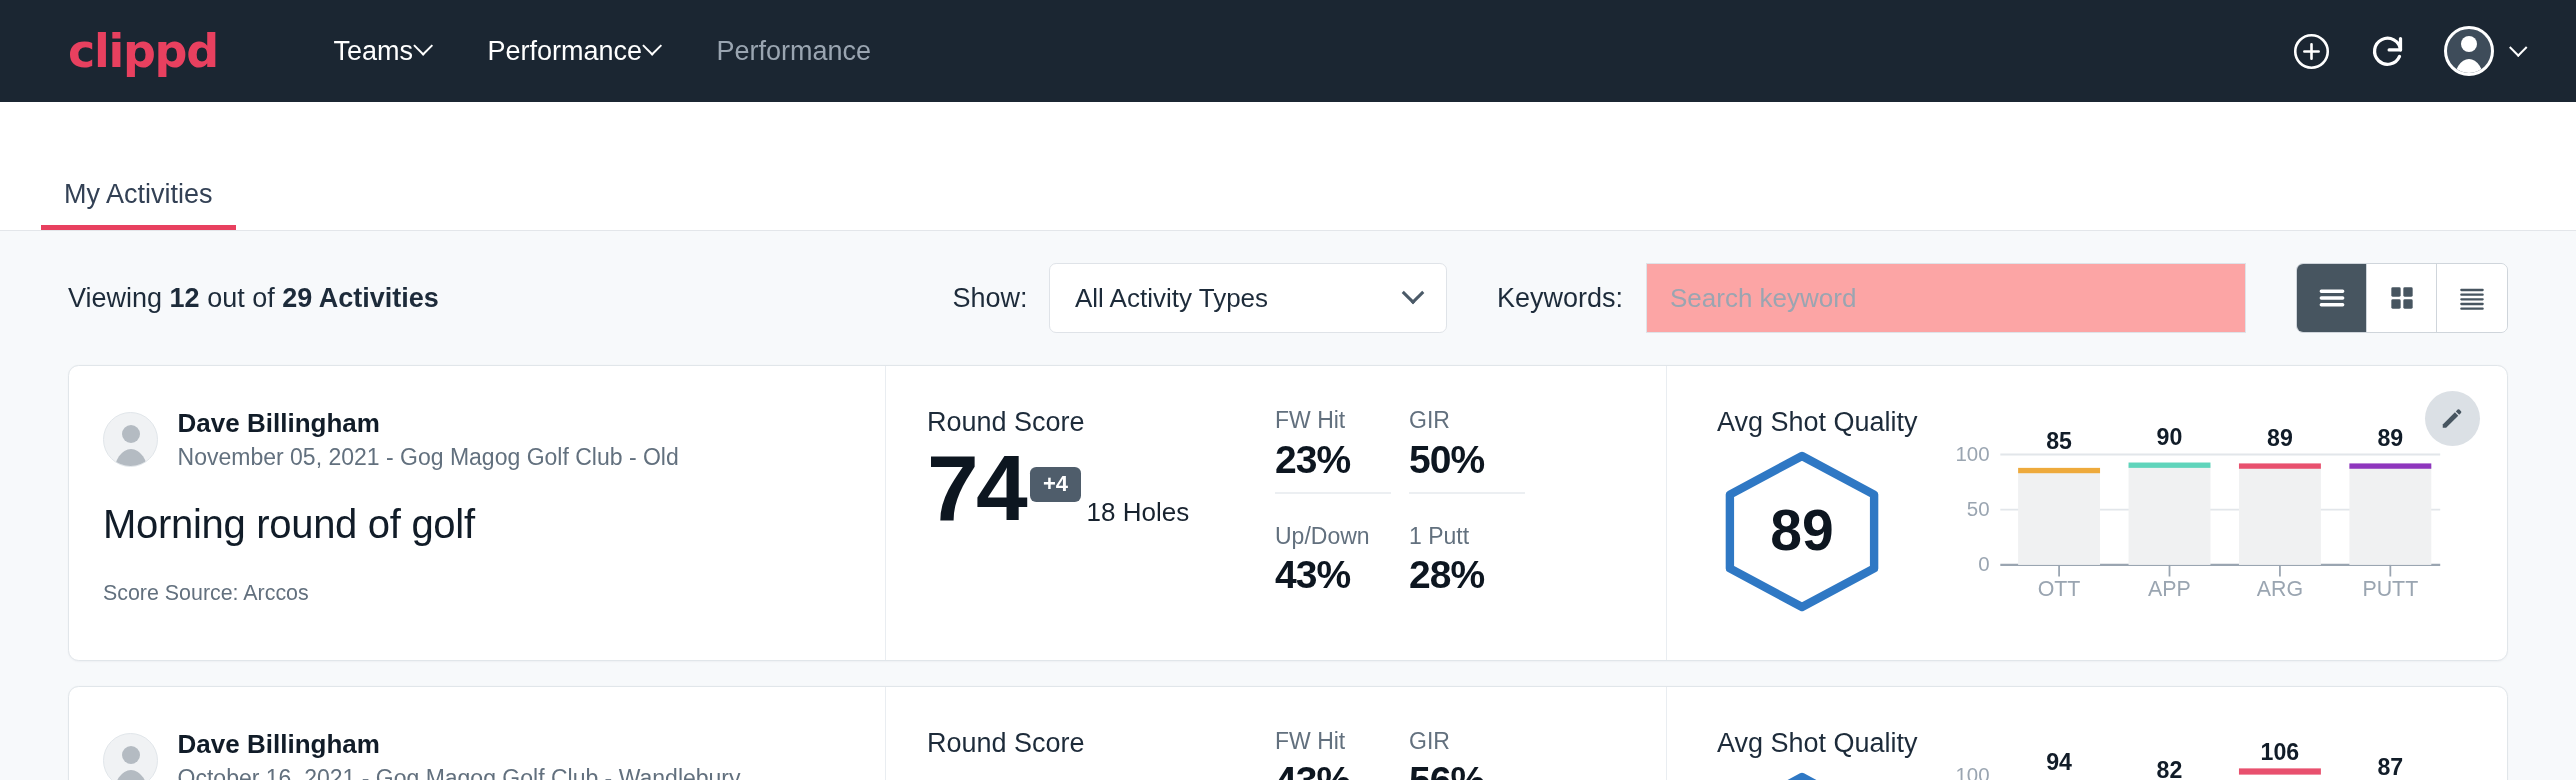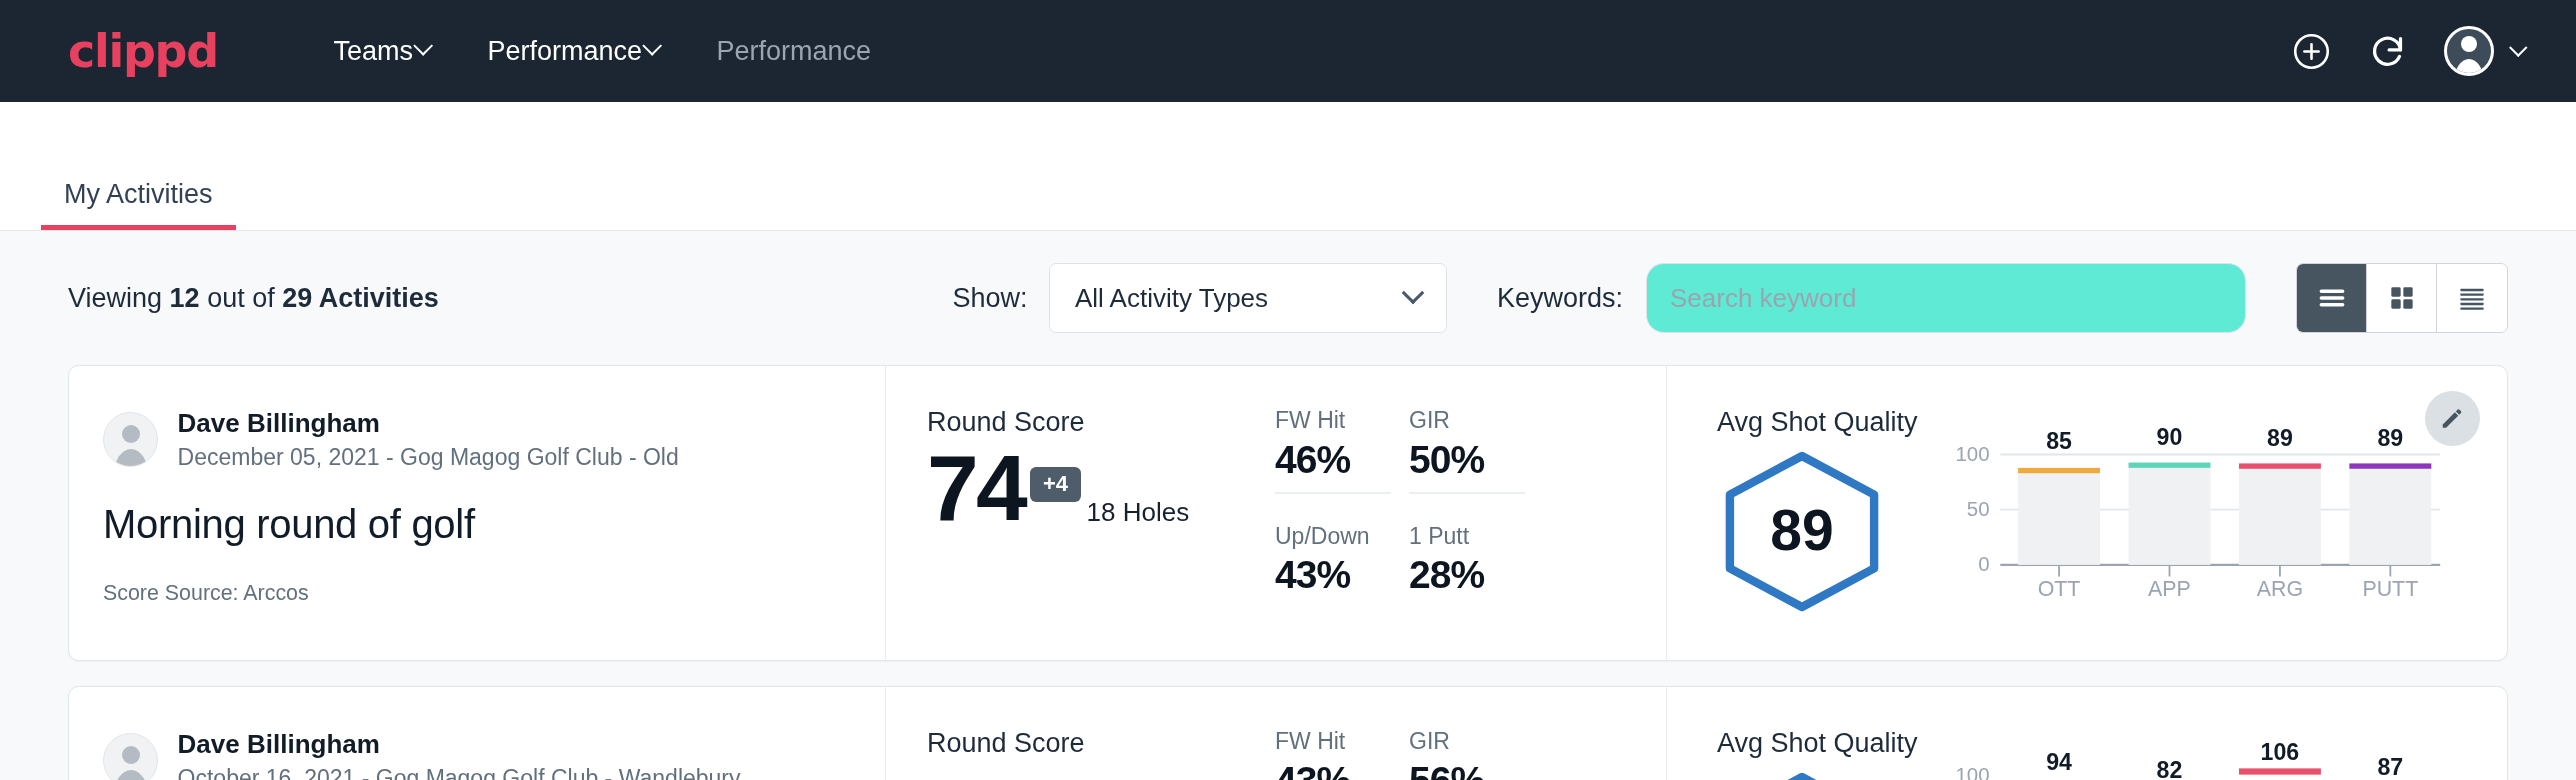--- a/index.html
+++ b/index.html
@@ -123,22 +123,22 @@
   .select span { font-size:26px; color:#1d2b3a; }
   .chev-dark {
     width:16px; height:16px;
     border-right:3.6px solid #4b5a68; border-bottom:3.6px solid #4b5a68;
     transform: rotate(45deg) translate(-3.6px,-3.6px);
   }
   .kw-label { margin-left:50px; font-size:27px; color:#1d2b3a; }
   .searchbox {
     margin-left:23px;
     width: 600px; height: 70px;
-    background:#5eead4;
-    border:0.9px solid #dfe3e8; border-radius:18px;
+    background:#fca5a5;
+    border:0.9px solid #dfe3e8; border-radius:0;
     display:flex; align-items:center; padding:0 23px;
   }
   .searchbox input {
     border:none; outline:none; width:100%;
     font-size:26px; color:#1d2b3a;
     font-family:"Liberation Sans", sans-serif;
     background:transparent;
   }
   .searchbox input::placeholder { color:#9aa5b1; }
 
@@ -327,42 +327,42 @@
       </div>
     </div>
   </div>
 
   <div class="card">
     <div class="col-left">
       <div class="person">
         <div class="av"></div>
         <div>
           <div class="pname">Dave Billingham</div>
-          <div class="pmeta">December 05, 2021 - Gog Magog Golf Club - Old</div>
+          <div class="pmeta">November 05, 2021 - Gog Magog Golf Club - Old</div>
         </div>
       </div>
       <div class="ctitle">Morning round of golf</div>
       <div class="csrc">Score Source: Arccos</div>
     </div>
 
     <div class="col-mid">
       <div class="rs-block">
         <div class="rs-label">Round Score</div>
         <div class="rs-row">
           <div class="rs-num">74</div>
           <div class="rs-badge">+4</div>
           <div class="rs-holes">18 Holes</div>
         </div>
       </div>
 
       <div class="stats">
         <div class="stat-col">
           <div class="stat-cell">
             <div class="stat-k">FW Hit</div>
-            <div class="stat-v">46%</div>
+            <div class="stat-v">23%</div>
             <div class="stat-rule"></div>
           </div>
           <div class="stat-cell">
             <div class="stat-k">Up/Down</div>
             <div class="stat-v">43%</div>
           </div>
         </div>
         <div class="stat-col">
           <div class="stat-cell">
             <div class="stat-k">GIR</div>

